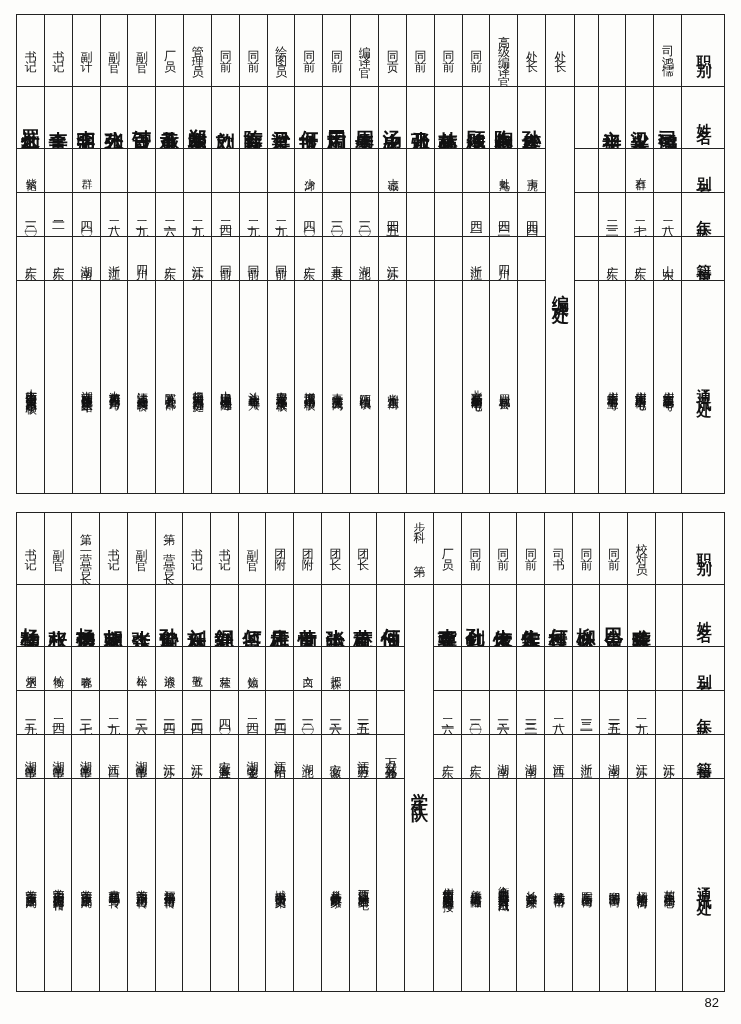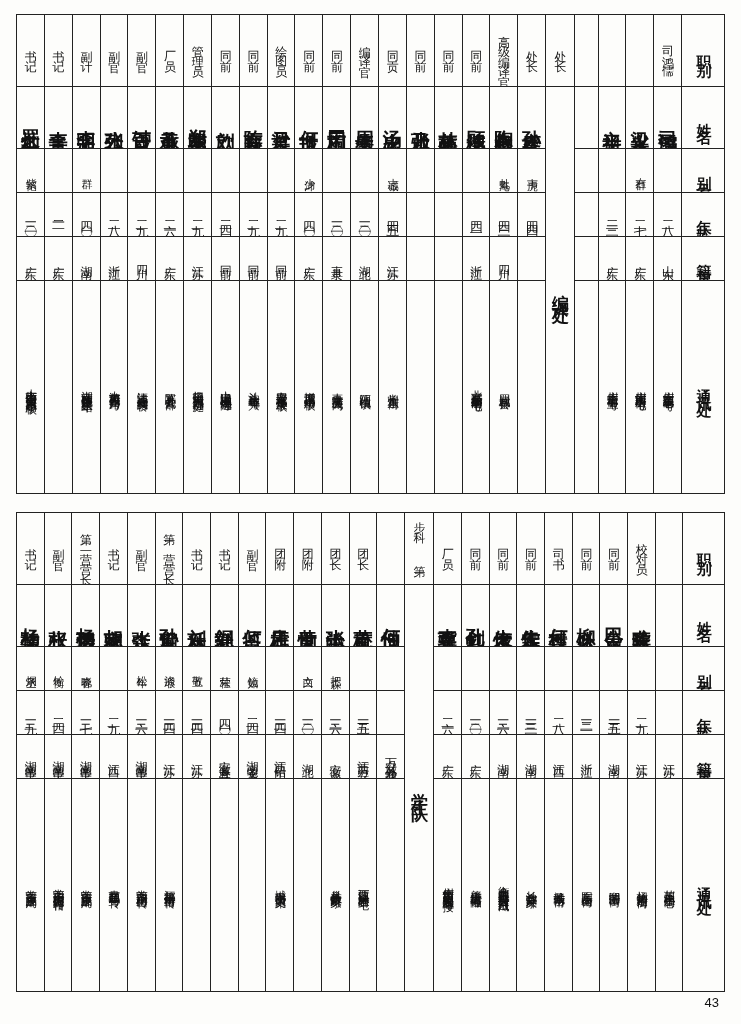--- a/index.html
+++ b/index.html
@@ -1156,14 +1156,14 @@
                 <div class="cellbox t-addr">
                   <div class="v hdr">通讯处</div>
                 </div>
               </div>
             </td>
           </tr>
         </tbody>
       </table>
   </div>
 
-  <div class="pagenum">43</div>
+  <div class="pagenum">82</div>
 </div>
 
 </body></html>

